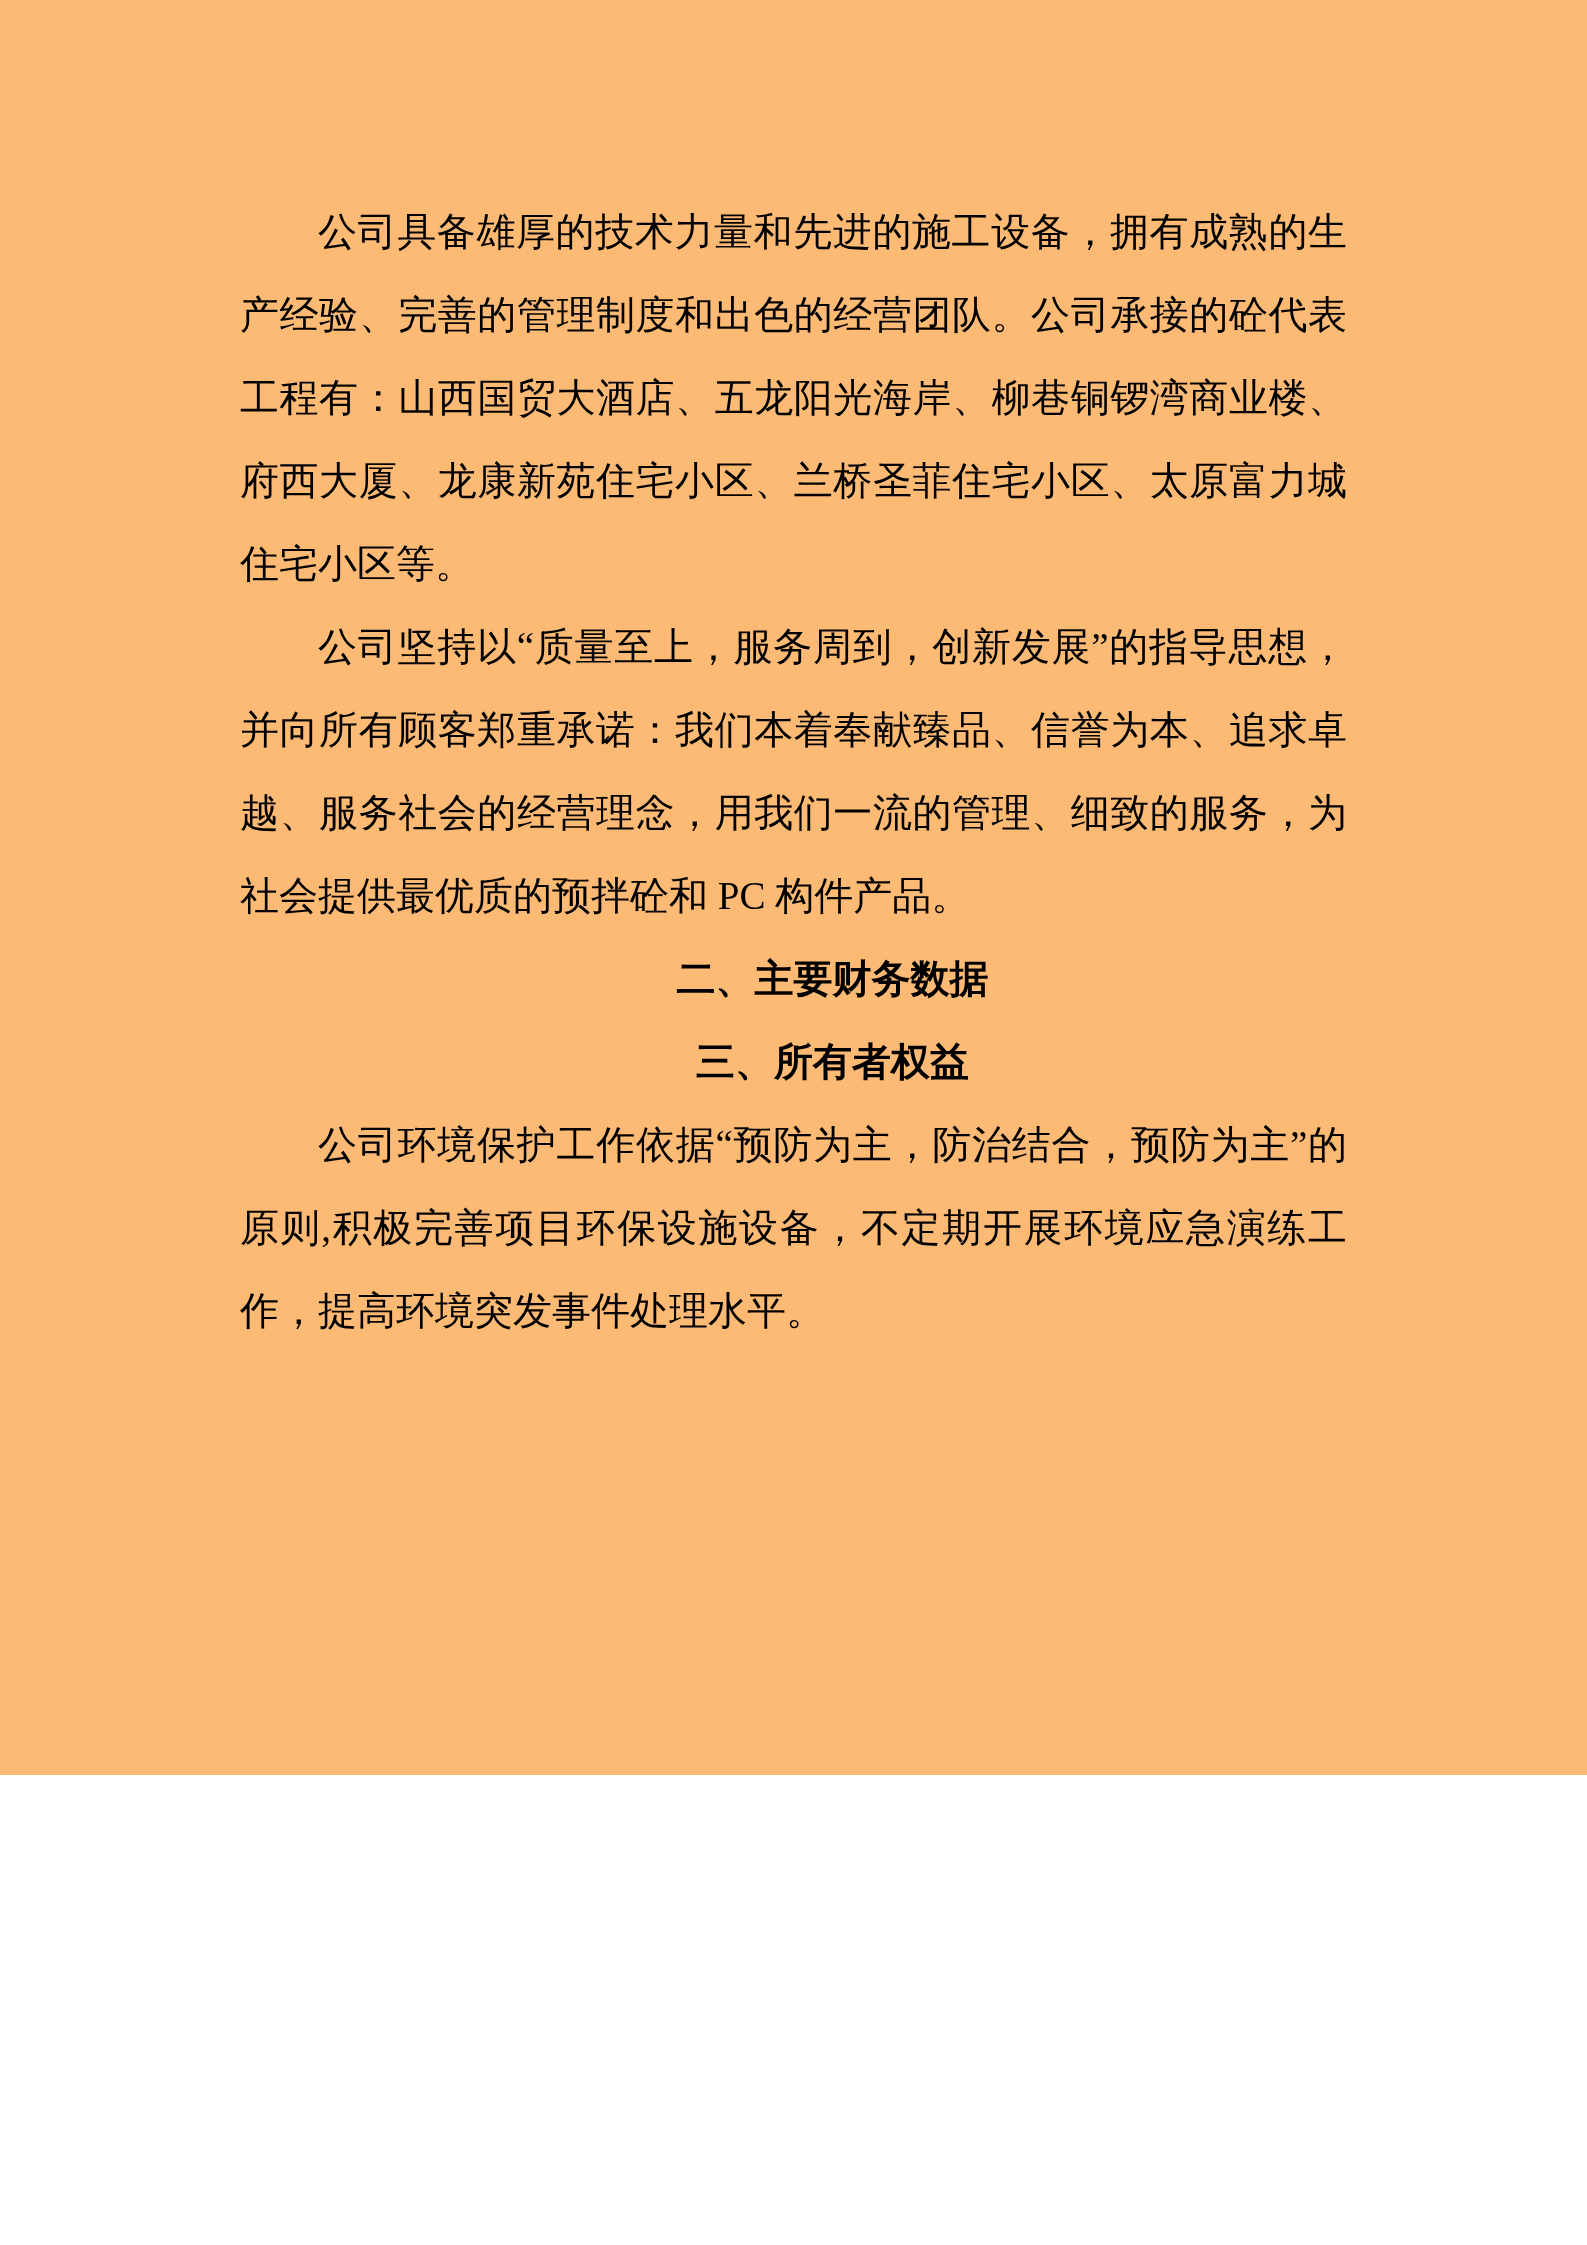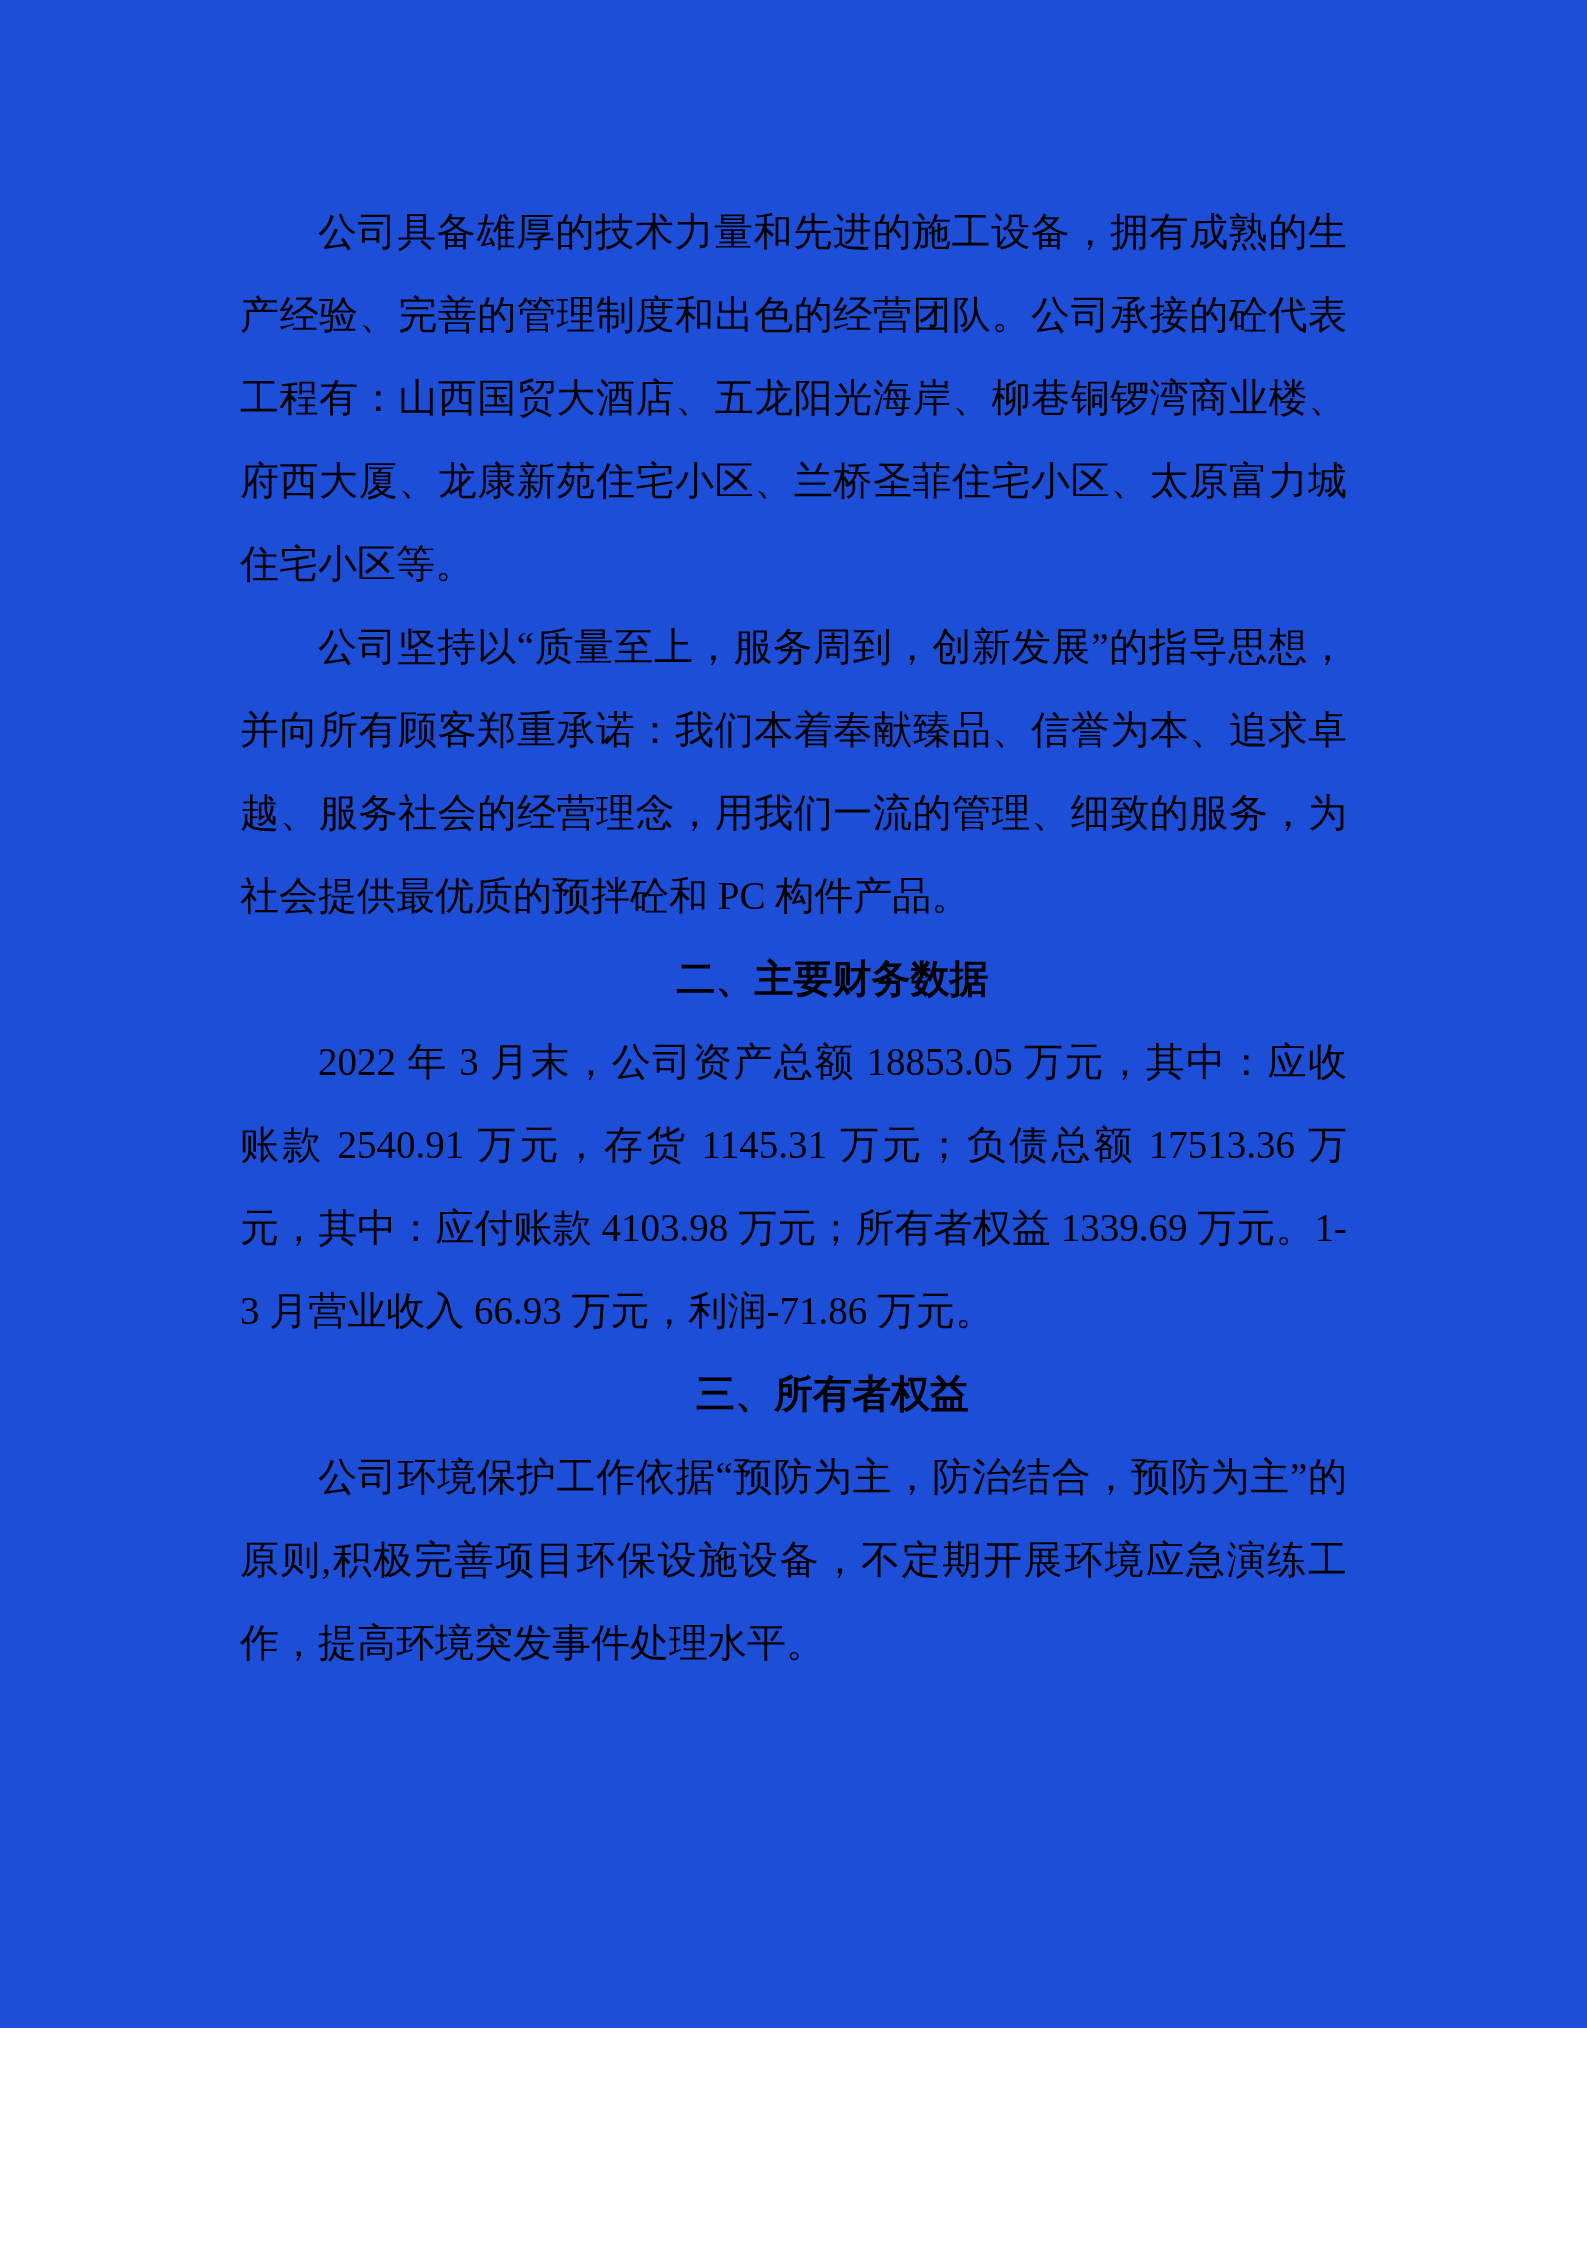--- a/index.html
+++ b/index.html
@@ -3,22 +3,22 @@
 <meta charset="utf-8">
 <style>
   html, body {
     margin: 0;
     padding: 0;
     background: #ffffff;
   }
   .page {
     position: relative;
     width: 1587px;
-    height: 2028px;
-    background: #1d4ed8;
+    height: 1775px;
+    background: #fdba74;
     overflow: hidden;
   }
   .content {
     position: absolute;
     top: 190px;
     left: 240px;
     width: 1107px;
     color: #000000;
     font-family: "Liberation Serif", "DejaVu Serif", serif;
     font-size: 39px;
@@ -42,17 +42,16 @@
   }
 </style>
 </head>
 <body>
 
 <div class="page">
   <div class="content">
       <p class="para">公司具备雄厚的技术力量和先进的施工设备，拥有成熟的生产经验、完善的管理制度和出色的经营团队。公司承接的砼代表工程有：山西国贸大酒店、五龙阳光海岸、柳巷铜锣湾商业楼、府西大厦、龙康新苑住宅小区、兰桥圣菲住宅小区、太原富力城住宅小区等。</p>
       <p class="para">公司坚持以“质量至上，服务周到，创新发展”的指导思想，并向所有顾客郑重承诺：我们本着奉献臻品、信誉为本、追求卓越、服务社会的经营理念，用我们一流的管理、细致的服务，为社会提供最优质的预拌砼和 PC 构件产品。</p>
       <p class="heading">二、主要财务数据</p>
-      <p class="para">2022 年 3 月末，公司资产总额 18853.05 万元，其中：应收账款 2540.91 万元，存货 1145.31 万元；负债总额 17513.36 万元，其中：应付账款 4103.98 万元；所有者权益 1339.69 万元。1-3 月营业收入 66.93 万元，利润-71.86 万元。</p>
       <p class="heading">三、所有者权益</p>
       <p class="para">公司环境保护工作依据“预防为主，防治结合，预防为主”的原则,积极完善项目环保设施设备，不定期开展环境应急演练工作，提高环境突发事件处理水平。</p>
     </div>
 </div>
 
 </body></html>

